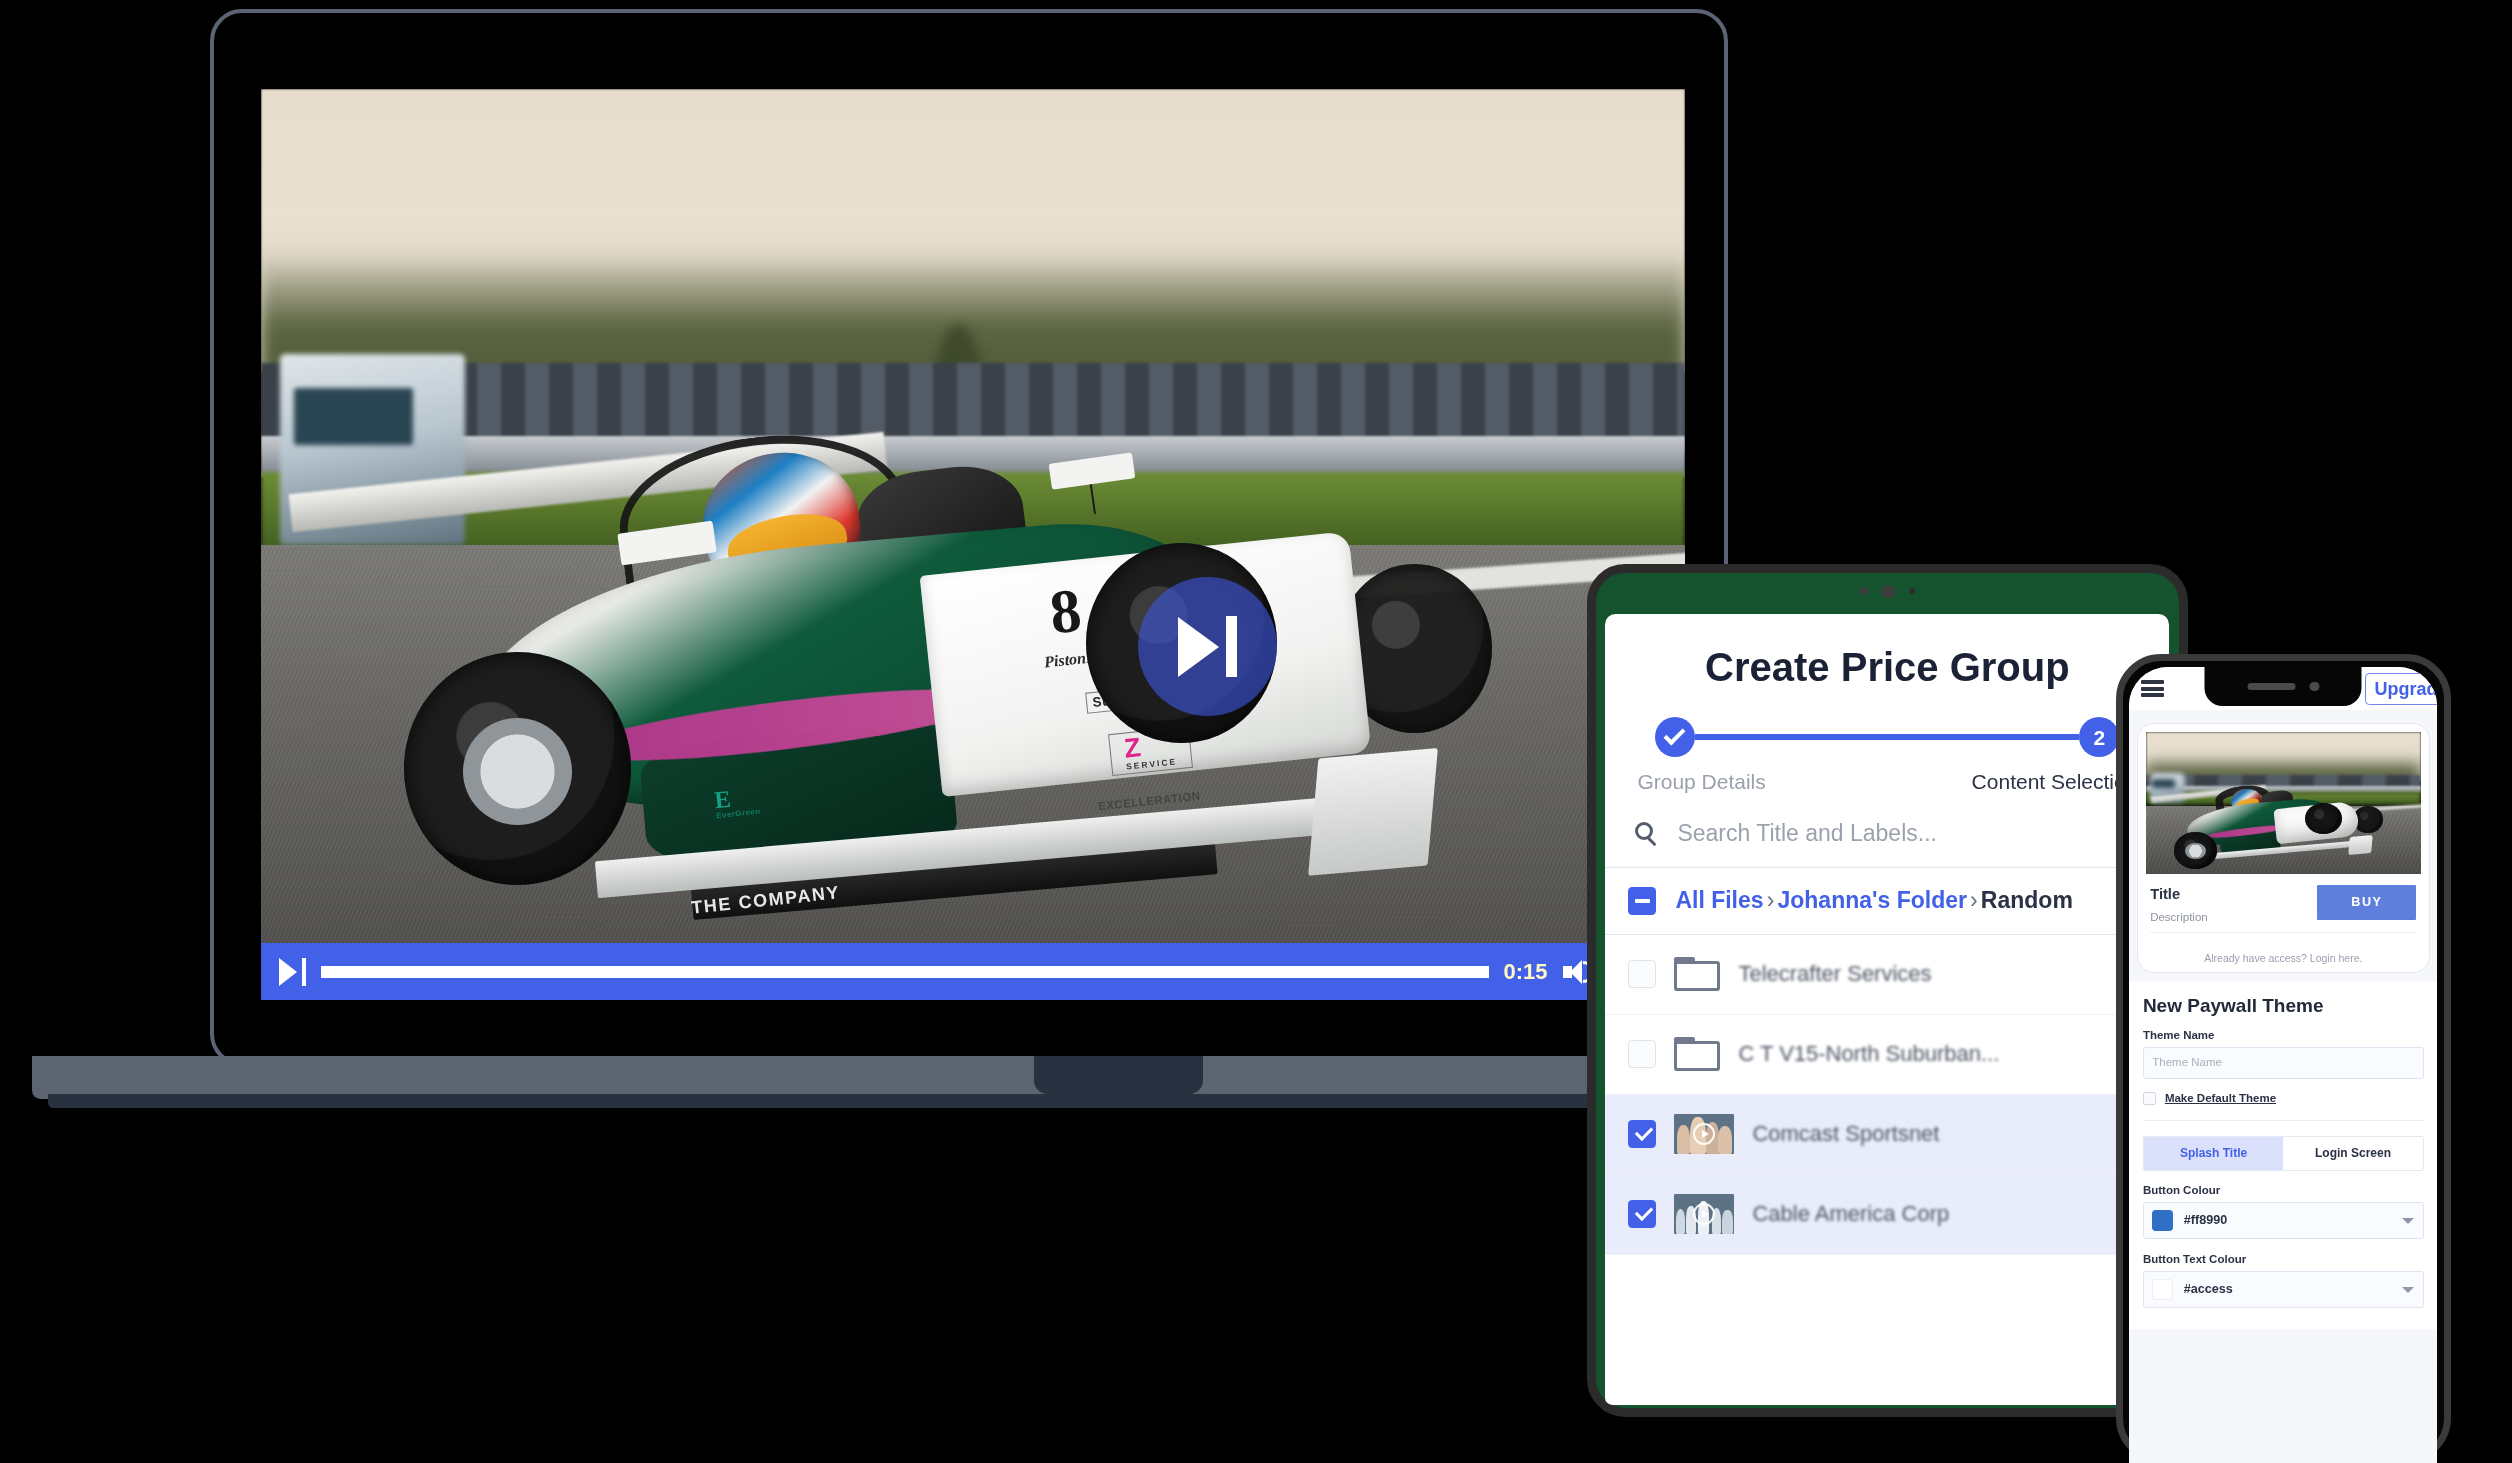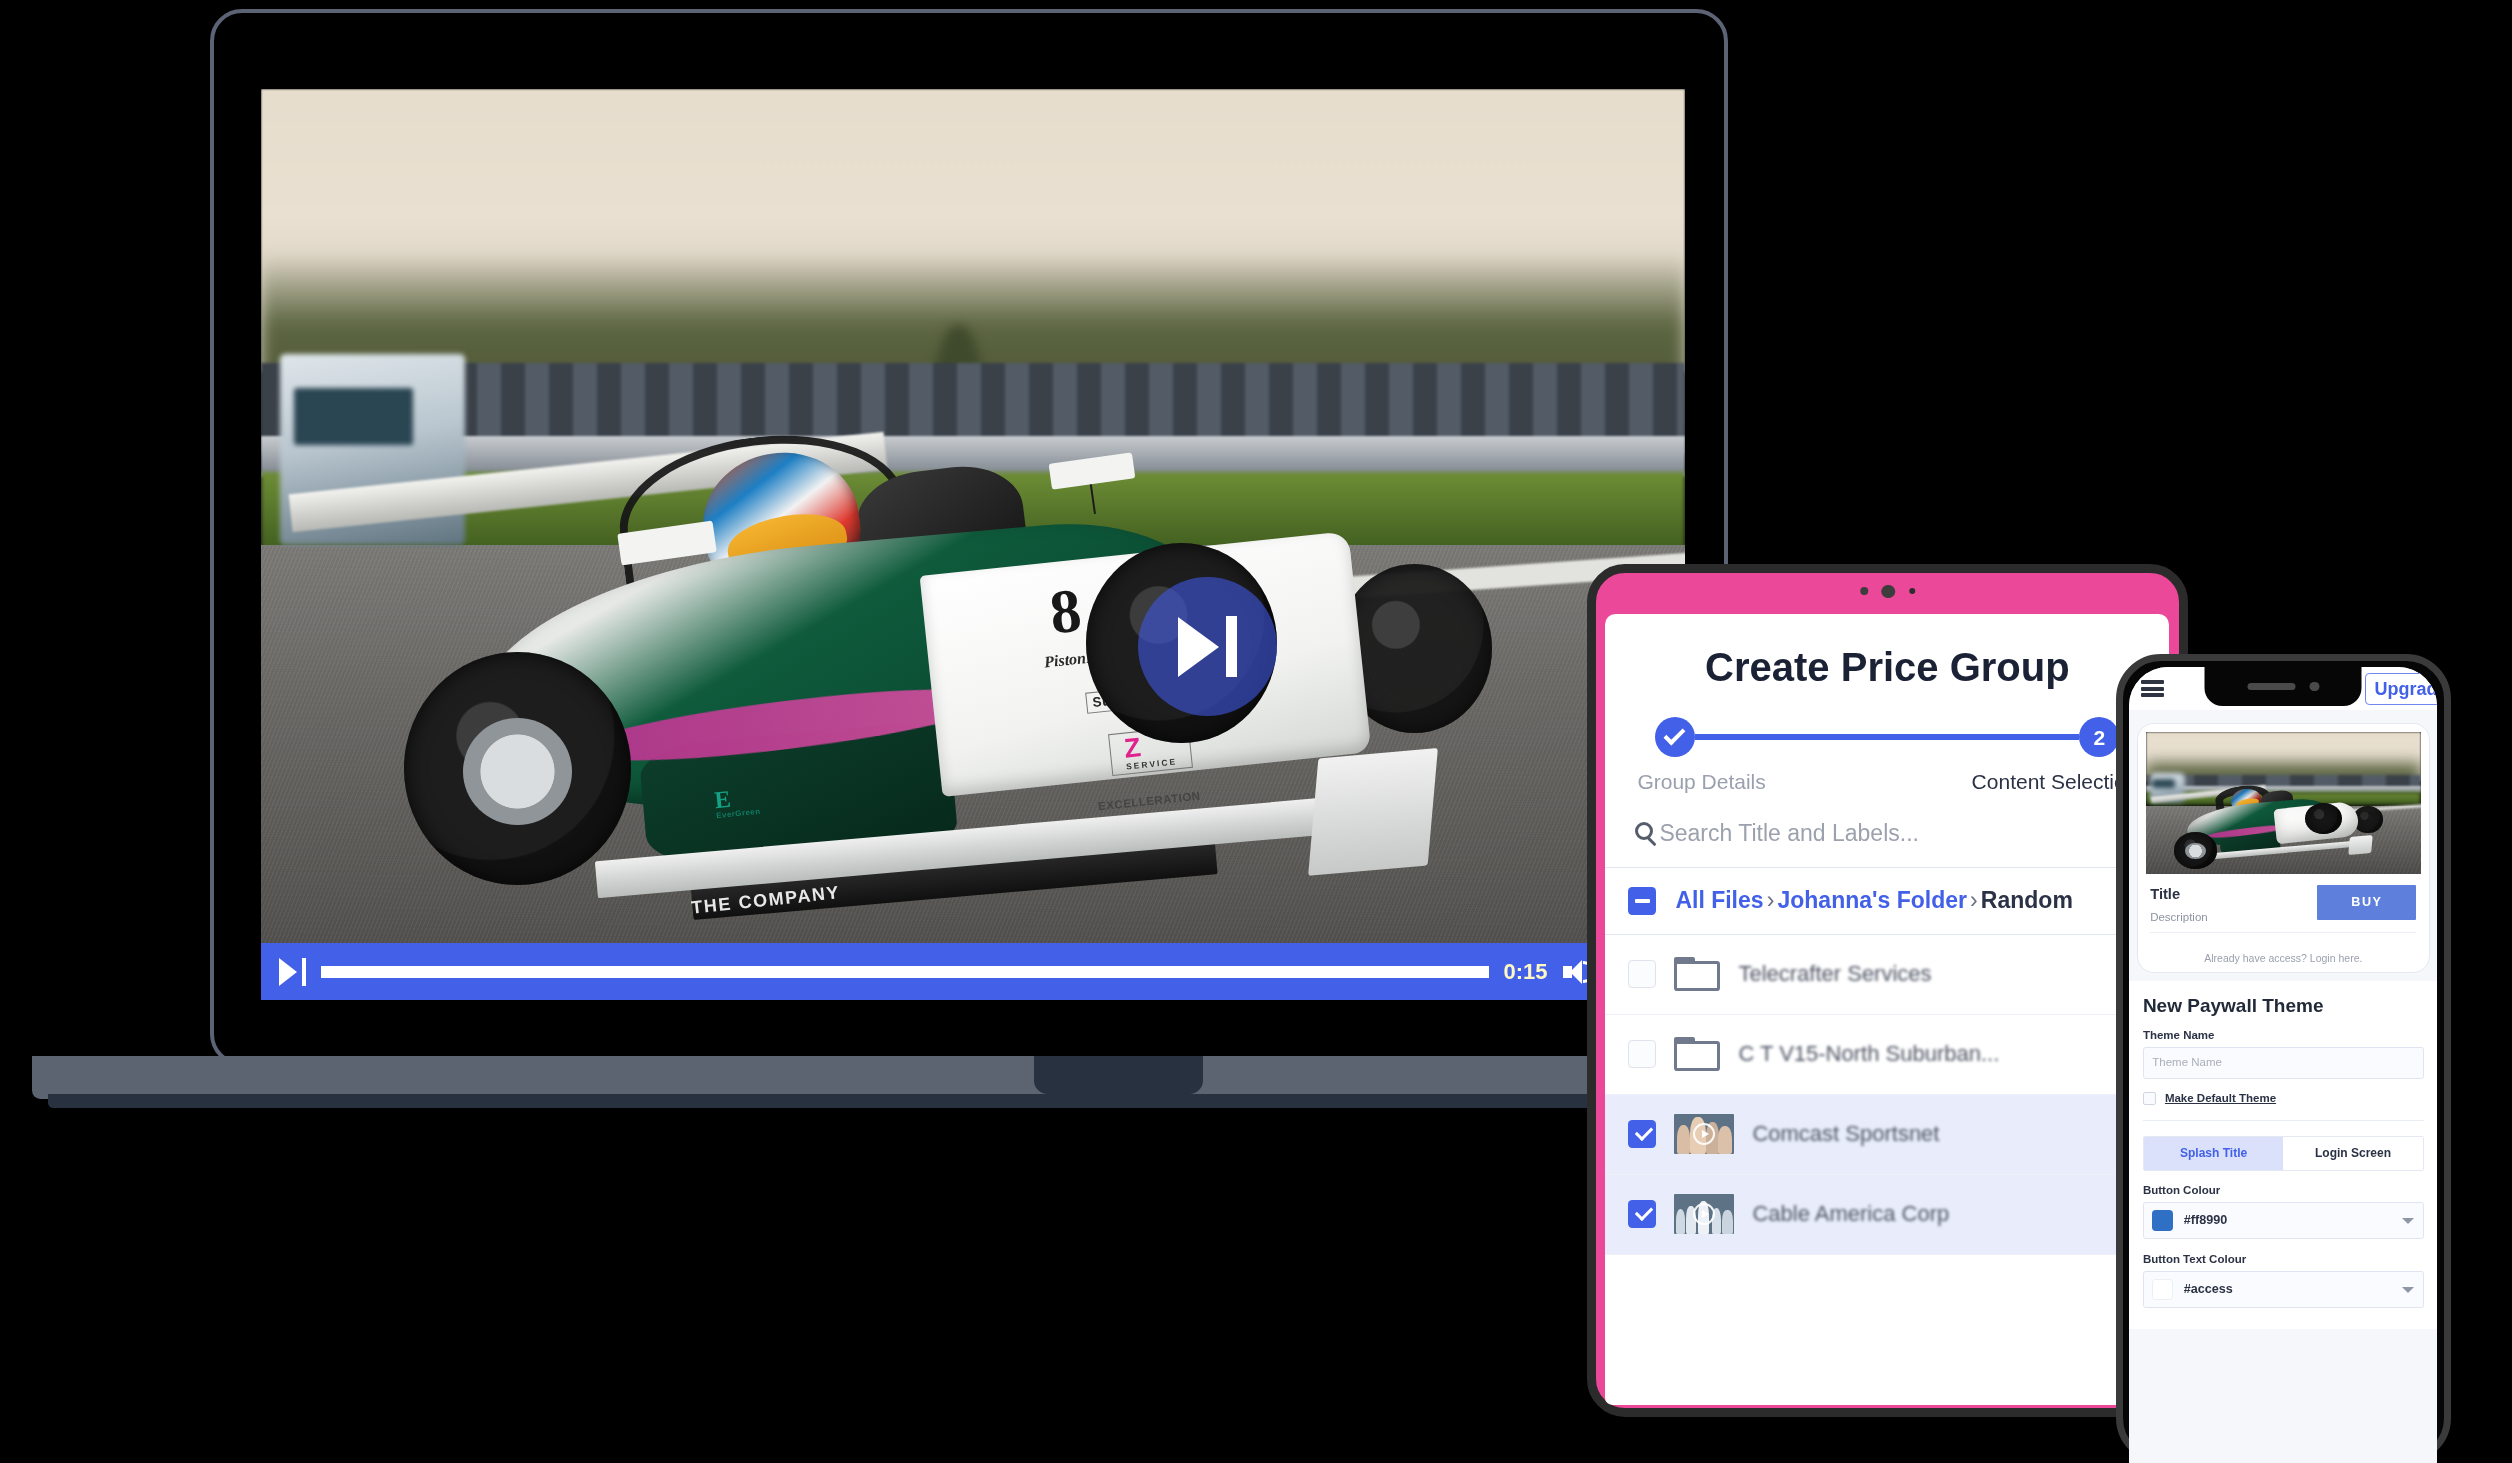--- a/index.html
+++ b/index.html
@@ -202,21 +202,21 @@
   .vol .spk { position:absolute; left:1px; top:10px; width:8.4px; height:12.6px; background:#fff; }
   .vol .cone { position:absolute; left:7.3px; top:3.7px; width:0; height:0; border-right:12.6px solid #fff; border-top:12.6px solid transparent; border-bottom:12.6px solid transparent;}
   .vol .w1 { position:absolute; left:21px; top:5.2px; width:10.5px; height:22px; border:3.7px solid #fff; border-left:none; border-radius:0 13.6px 13.6px 0;}
   .rew { display:flex; align-items:center; gap:1px; flex:0 0 auto;}
   .rew .t { width:0;height:0;border-right:17.3px solid #fff;border-top:13.6px solid transparent;border-bottom:13.6px solid transparent;}
   .pb-tail { width:8.4px; height:29px; background:#fff; flex:0 0 auto;}
 
   
   #tablet {
     position: absolute; left: 1587px; top: 564px; width: 601px; height: 853px;
-    background: #ec4899; border: 9px solid #2b2b2b; border-radius: 38px;
+    background: #14532d; border: 9px solid #2b2b2b; border-radius: 38px;
     overflow: visible;
   }
   #tablet-cams { position:absolute; left:50%; top:11.5px; transform:translateX(-50%); display:flex; align-items:center; gap:13.6px; }
   #tablet-cams i { display:block; border-radius:50%; background:#3d3d3d; }
   .cam-a { width:8.4px; height:8.4px; }
   .cam-b { width:13.6px; height:13.6px; }
   .cam-c { width:6.3px; height:6.3px; background:#2e2e2e !important; }
   .tab-btn { position:absolute; right:-12.6px; background:#2b2b2b; border-radius:0 3.7px 3.7px 0; width:5.8px; }
   .tab-btn.b1 { top:204px; height:14.7px; }
   .tab-btn.b2 { top:241px; height:67px; }
@@ -232,21 +232,21 @@
     width: 40px; height: 40px; border-radius: 50%; background:#4260e8;
     display:flex; align-items:center; justify-content:center;
     color:#fff; font:700 21px/1 "Liberation Sans",sans-serif; flex:0 0 auto;
   }
   .step-check { width:20px; height:10.5px; border-left:4.2px solid #fff; border-bottom:4.2px solid #fff; transform: rotate(-45deg) translate(1.6px,-2.6px); }
   #step-line { flex:1 1 auto; height:6.8px; background:#4260e8; }
   #step-labels { display:flex; justify-content:space-between; padding: 13.6px 32px 0; }
   #step-labels span { font:400 21px/1 "Liberation Sans",sans-serif; color:#9aa0ae; }
   #step-labels span.active { color:#2b3245; font-weight:400; }
 
-  #tab-search { display:flex; align-items:center; padding: 30px 30px 21px; }
+  #tab-search { display:flex; align-items:center; gap:18px; padding: 30px 30px 21px; }
   .mag { position:relative; width:24px; height:24px; flex:0 0 auto; }
   .mag .ring { position:absolute; left:0; top:0; width:18px; height:18px; border:3.1px solid #555d6d; border-radius:50%; }
   .mag .stick { position:absolute; left:14.7px; top:14.7px; width:3.1px; height:10.5px; background:#555d6d; transform:rotate(-45deg); border-radius:1.6px;}
   #tab-search-ph { font:400 23px/1 "Liberation Sans",sans-serif; color:#9ba1ad; }
 
   #breadcrumb-row {
     display:flex; align-items:center; gap:19px;
     padding: 19px 23px; border-top:1px solid #e2e6f0; border-bottom:1px solid #e2e6f0;
   }
   .cbx { width:28px; height:28px; border-radius:4.2px; flex:0 0 auto; }

